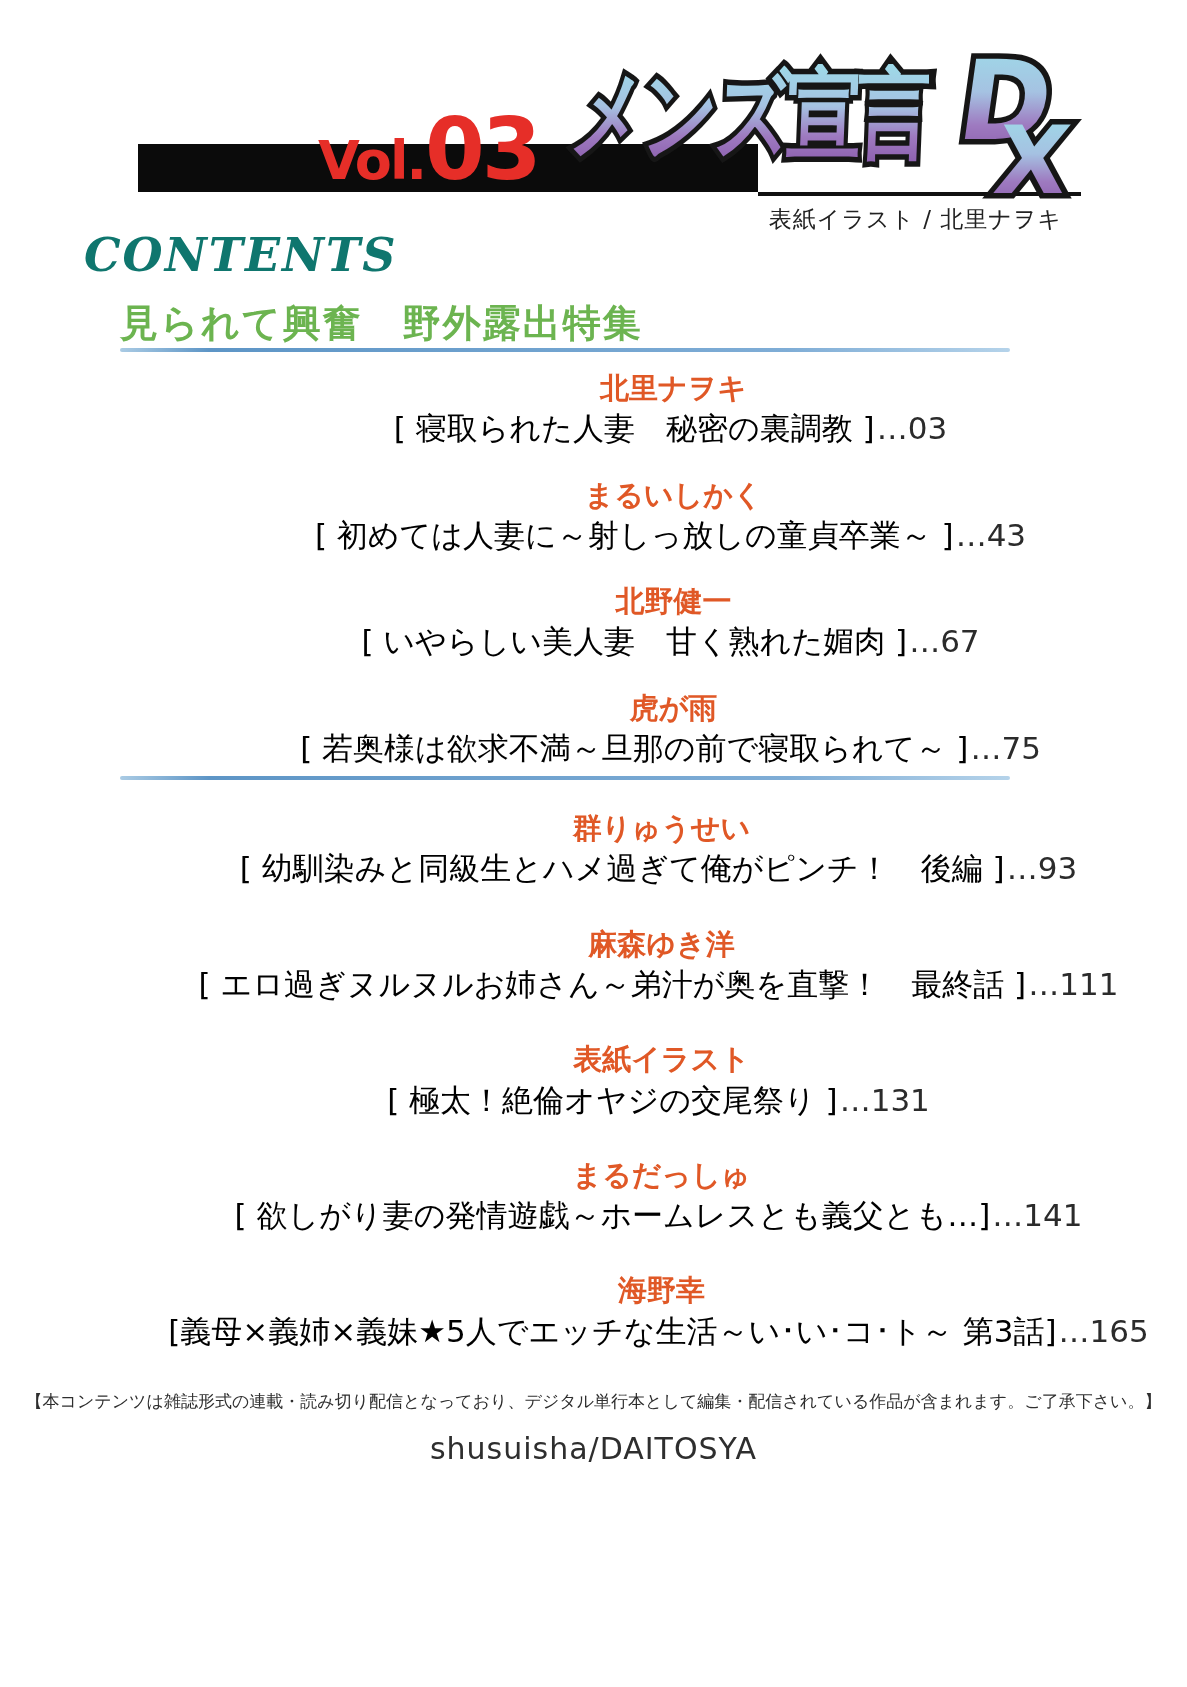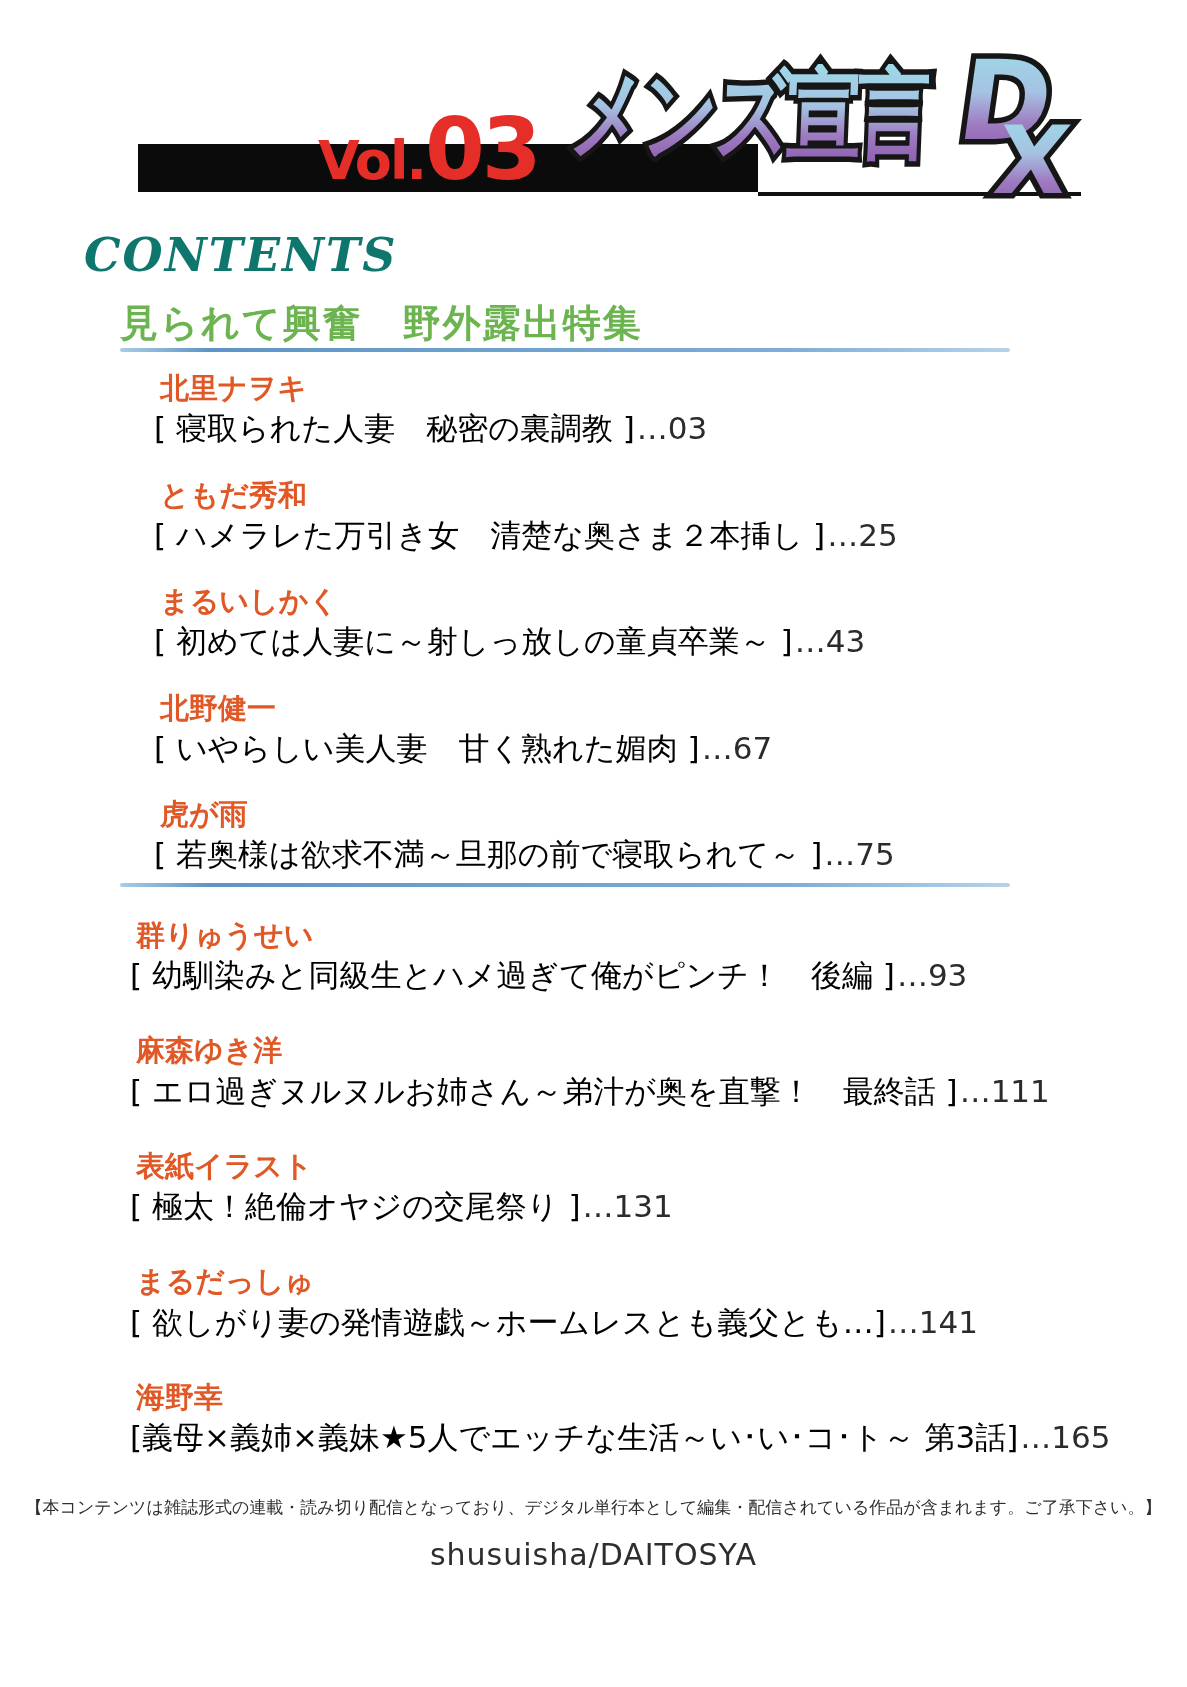--- a/index.html
+++ b/index.html
@@ -42,21 +42,21 @@
   .main{position:absolute;top:232px;left:0;right:0;}
   .contents-title{margin:0 0 0 84px;font-family:"DejaVu Serif","Liberation Serif",serif;
                   font-style:italic;font-weight:bold;font-size:46px;line-height:1;color:#0f766e;letter-spacing:2px;}
   .feature-heading{margin:26px 0 0 120px;font-size:38px;line-height:1;font-weight:bold;color:#6CB450;letter-spacing:2px;}
   .rule{margin:6px 0 0 120px;width:890px;height:4px;border-radius:2px;
         background:linear-gradient(90deg,#AACBE4 0%,#5D95C6 10%,#7FADD6 75%,#B5D3EA 100%);}
 
   .toc{list-style:none;margin:0;padding:0;}
   .section-1{margin:20px 0 0 154px;}
   .section-2{margin:32px 0 0 130px;}
-  .entry{margin-bottom:31px;}
+  .entry{margin-bottom:31px;text-align:center;}
   .section-2 .entry{margin-bottom:40px;}
   .section-1 .entry:last-child{margin-bottom:0;}
   .entry-author{font-size:29px;font-weight:bold;line-height:1.15;color:#E05826;padding-left:6px;}
   .entry-line{margin-top:5px;font-size:31px;line-height:1.2;white-space:nowrap;}
   .entry-title{color:#000000;}
   .entry-page{color:#2b2b2b;margin-left:2px;}
 
   .divider{margin:9px 0 0 120px;width:890px;height:4px;border-radius:2px;
         background:linear-gradient(90deg,#AACBE4 0%,#5D95C6 10%,#7FADD6 75%,#B5D3EA 100%);}
 
@@ -84,39 +84,36 @@
         <span class="logo-d">D</span>
         <span class="logo-x">X</span>
       </div>
       <div class="logo-inner logo-fill">
         <span class="logo-main">メンズ宣言</span>
         <span class="logo-d">D</span>
         <span class="logo-x">X</span>
       </div>
     </div>
 
+    <div class="cover-credit">表紙イラスト / 北里ナヲキ</div>
   </div>
 
   <div class="main">
     <h1 class="contents-title">CONTENTS</h1>
 
     <h2 class="feature-heading">見られて興奮　野外露出特集</h2>
     <div class="rule"></div>
 
     <div class="toc section-1">
 
       <div class="entry">
         <div class="entry-author">北里ナヲキ</div>
         <div class="entry-line"><span class="entry-title">[ 寝取られた人妻　秘密の裏調教 ]</span><span class="entry-page">…03</span></div>
       </div>
 
-      <div class="entry">
-        <div class="entry-author">ともだ秀和</div>
-        <div class="entry-line"><span class="entry-title">[ ハメラレた万引き女　清楚な奥さま２本挿し ]</span><span class="entry-page">…25</span></div>
-      </div>
 
       <div class="entry">
         <div class="entry-author">まるいしかく</div>
         <div class="entry-line"><span class="entry-title">[ 初めては人妻に～射しっ放しの童貞卒業～ ]</span><span class="entry-page">…43</span></div>
       </div>
 
       <div class="entry">
         <div class="entry-author">北野健一</div>
         <div class="entry-line"><span class="entry-title">[ いやらしい美人妻　甘く熟れた媚肉 ]</span><span class="entry-page">…67</span></div>
       </div>

